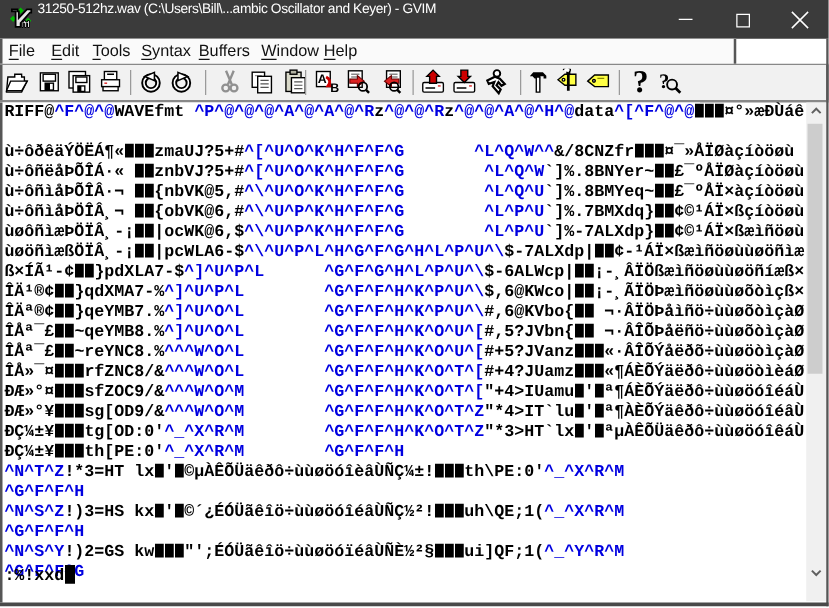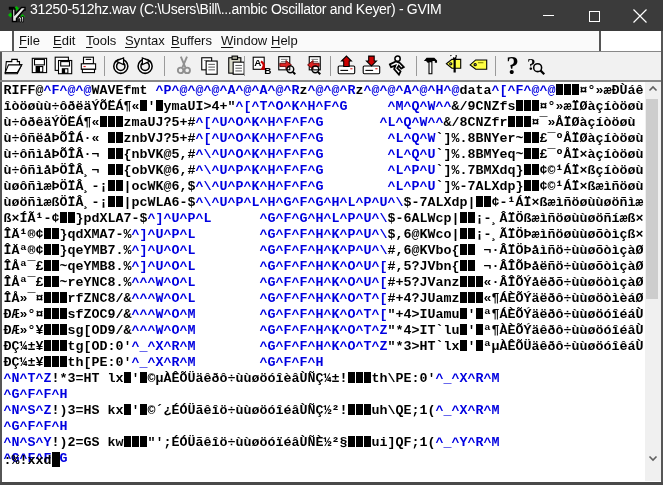--- a/index.html
+++ b/index.html
@@ -1,19 +1,19 @@
 <!DOCTYPE html>
 <html><head><meta charset="utf-8"><style>
 *{margin:0;padding:0;box-sizing:border-box}
 html,body{width:663px;height:486px;overflow:hidden;background:#fff}
 #win{position:relative;width:663px;height:485px;font-family:"Liberation Sans",sans-serif}
 #titlebar{position:absolute;left:0;top:0;width:663px;height:31px;background:#3b3b3b}
-#title{position:absolute;left:30px;top:1px;font-size:14px;letter-spacing:-0.3px;color:#fff;white-space:pre}
+#title{position:absolute;left:30px;top:1px;font-size:11px;letter-spacing:-0.3px;color:#fff;white-space:pre}
 .wb{position:absolute;top:0;height:31px;width:46px}
-#menubar{position:absolute;left:12px;top:31px;width:589px;height:20px;background:#fafafa;border-left:2px solid #565656;border-right:2px solid #565656}
+#menubar{position:absolute;left:0;top:31px;width:589px;height:20px;background:#fafafa;border-left:2px solid #565656;border-right:2px solid #565656}
 .mi{position:absolute;top:2px;font-size:13px;color:#111;letter-spacing:0}
 .mi u{text-decoration-thickness:1px;text-underline-offset:2px}
 #mline{position:absolute;left:0;top:51px;width:663px;height:1px;background:#888}
 #toolbar{position:absolute;left:0;top:52px;width:663px;height:28px;background:#f1f1f1;border-left:2px solid #565656;border-right:2px solid #565656}
 .ti{position:absolute;top:2.5px}
 #toolbar2{position:absolute;left:0;top:52px;width:663px;height:28px}
 .tsep{position:absolute;top:4px;width:1px;height:20px;background:#9a9a9a}
 #tline{position:absolute;left:0;top:80px;width:663px;height:2px;background:#888}
 #text{position:absolute;left:0;top:82px;width:560px;height:400px;background:#fff;border-left:2px solid #565656}
 .r{position:absolute;left:1.5px;height:16px;line-height:16px;font-family:"Liberation Mono",monospace;font-weight:bold;font-size:13.333px;white-space:pre;color:#000}
@@ -182,21 +182,20 @@
 <div class="tsep" style="left:103.5px"></div>
 <div class="tsep" style="left:164px"></div>
 <div class="tsep" style="left:243.5px"></div>
 <div class="tsep" style="left:330px"></div>
 <div class="tsep" style="left:416px"></div>
 <div class="tsep" style="left:494.5px"></div>
 </div>
 <div id="tline"></div>
 <div id="text">
 <div class="r" style="top:1px">RIFF@<i>^F^@^@</i>WAVEfmt <i>^P^@^@^@^A^@^A^@^R</i>z<i>^@^@^R</i>z<i>^@^@^A^@^H^@</i>data<i>^[^F^@^@</i><b></b><b></b><b></b>¤°»æÐÙáê</div>
-<div class="r" style="top:17px">îòöøùù÷ôðëäÝÕËÁ¶«<b></b>'<b></b>ymaUI&gt;4+"<i>^[^T^O^K^H^F^G</i>     <i>^M^Q^W^^</i>&amp;/9CNZfs<b></b><b></b><b></b>¤°»æÏØàçíòöøù</div>
 <div class="r" style="top:33px">ù÷ôðêäÝÖËÁ¶«<b></b><b></b><b></b>zmaUJ?5+#<i>^[^U^O^K^H^F^F^G</i>       <i>^L^Q^W^^</i>&amp;/8CNZfr<b></b><b></b><b></b>¤¯»ÅÏØàçíòöøù</div>
 <div class="r" style="top:49px">ù÷ôñëåÞÕÎÁ·« <b></b><b></b>znbVJ?5+#<i>^[^U^O^K^H^F^F^G</i>        <i>^L^Q^W</i>`]%.8BNYer~<b></b><b></b>£¯ºÅÏØàçíòöøù</div>
 <div class="r" style="top:65px">ù÷ôñìåÞÕÎÂ·¬ <b></b><b></b>{nbVK@5,#<i>^\^U^O^K^H^F^F^G</i>        <i>^L^Q^U</i>`]%.8BMYeq~<b></b><b></b>£¯ºÅÏ×àçíòöøù</div>
 <div class="r" style="top:81px">ù÷ôñìåÞÖÎÂ¸¬ <b></b><b></b>{obVK@6,#<i>^\^U^P^K^H^F^F^G</i>        <i>^L^P^U</i>`]%.7BMXdq}<b></b><b></b>¢©¹ÁÏ×ßçíòöøù</div>
 <div class="r" style="top:97px">ùøôñìæÞÖÏÂ¸-¡<b></b><b></b>|ocWK@6,$<i>^\^U^P^K^H^F^F^G</i>        <i>^L^P^U</i>`]%-7ALXdp}<b></b><b></b>¢©¹ÁÏ×ßæìñöøù</div>
 <div class="r" style="top:113px">ùøöñìæßÖÏÂ¸-¡<b></b><b></b>|pcWLA6-$<i>^\^U^P^L^H^G^F^G^H^L^P^U^\</i>$-7ALXdp|<b></b><b></b>¢-¹ÁÏ×ßæìñöøùùøöñìæ</div>
 <div class="r" style="top:129px">ß×ÍÃ¹-¢<b></b><b></b>}pdXLA7-$<i>^]^U^P^L</i>      <i>^G^F^G^H^L^P^U^\</i>$-6ALWcp|<b></b><b></b>¡-¸ÂÏÖßæìñöøùùøöñíæß×</div>
 <div class="r" style="top:145px">ÎÄ¹®¢<b></b><b></b>}qdXMA7-%<i>^]^U^P^L</i>        <i>^G^F^F^H^K^P^U^\</i>$,6@KWco|<b></b><b></b>¡-¸ÃÏÖÞæìñöøùùøõòìçß×</div>
 <div class="r" style="top:161px">ÎÄª®¢<b></b><b></b>}qeYMB7.%<i>^]^U^O^L</i>        <i>^G^F^F^H^K^P^U^\</i>#,6@KVbo{<b></b><b></b> ¬·ÂÏÖÞåìñö÷ùùøõòìçàØ</div>
 <div class="r" style="top:177px">ÎÅª¯£<b></b><b></b>~qeYMB8.%<i>^]^U^O^L</i>        <i>^G^F^F^H^K^O^U^[</i>#,5?JVbn{<b></b><b></b> ¬·ÂÎÕÞåëñö÷ùùøõòìçàØ</div>

